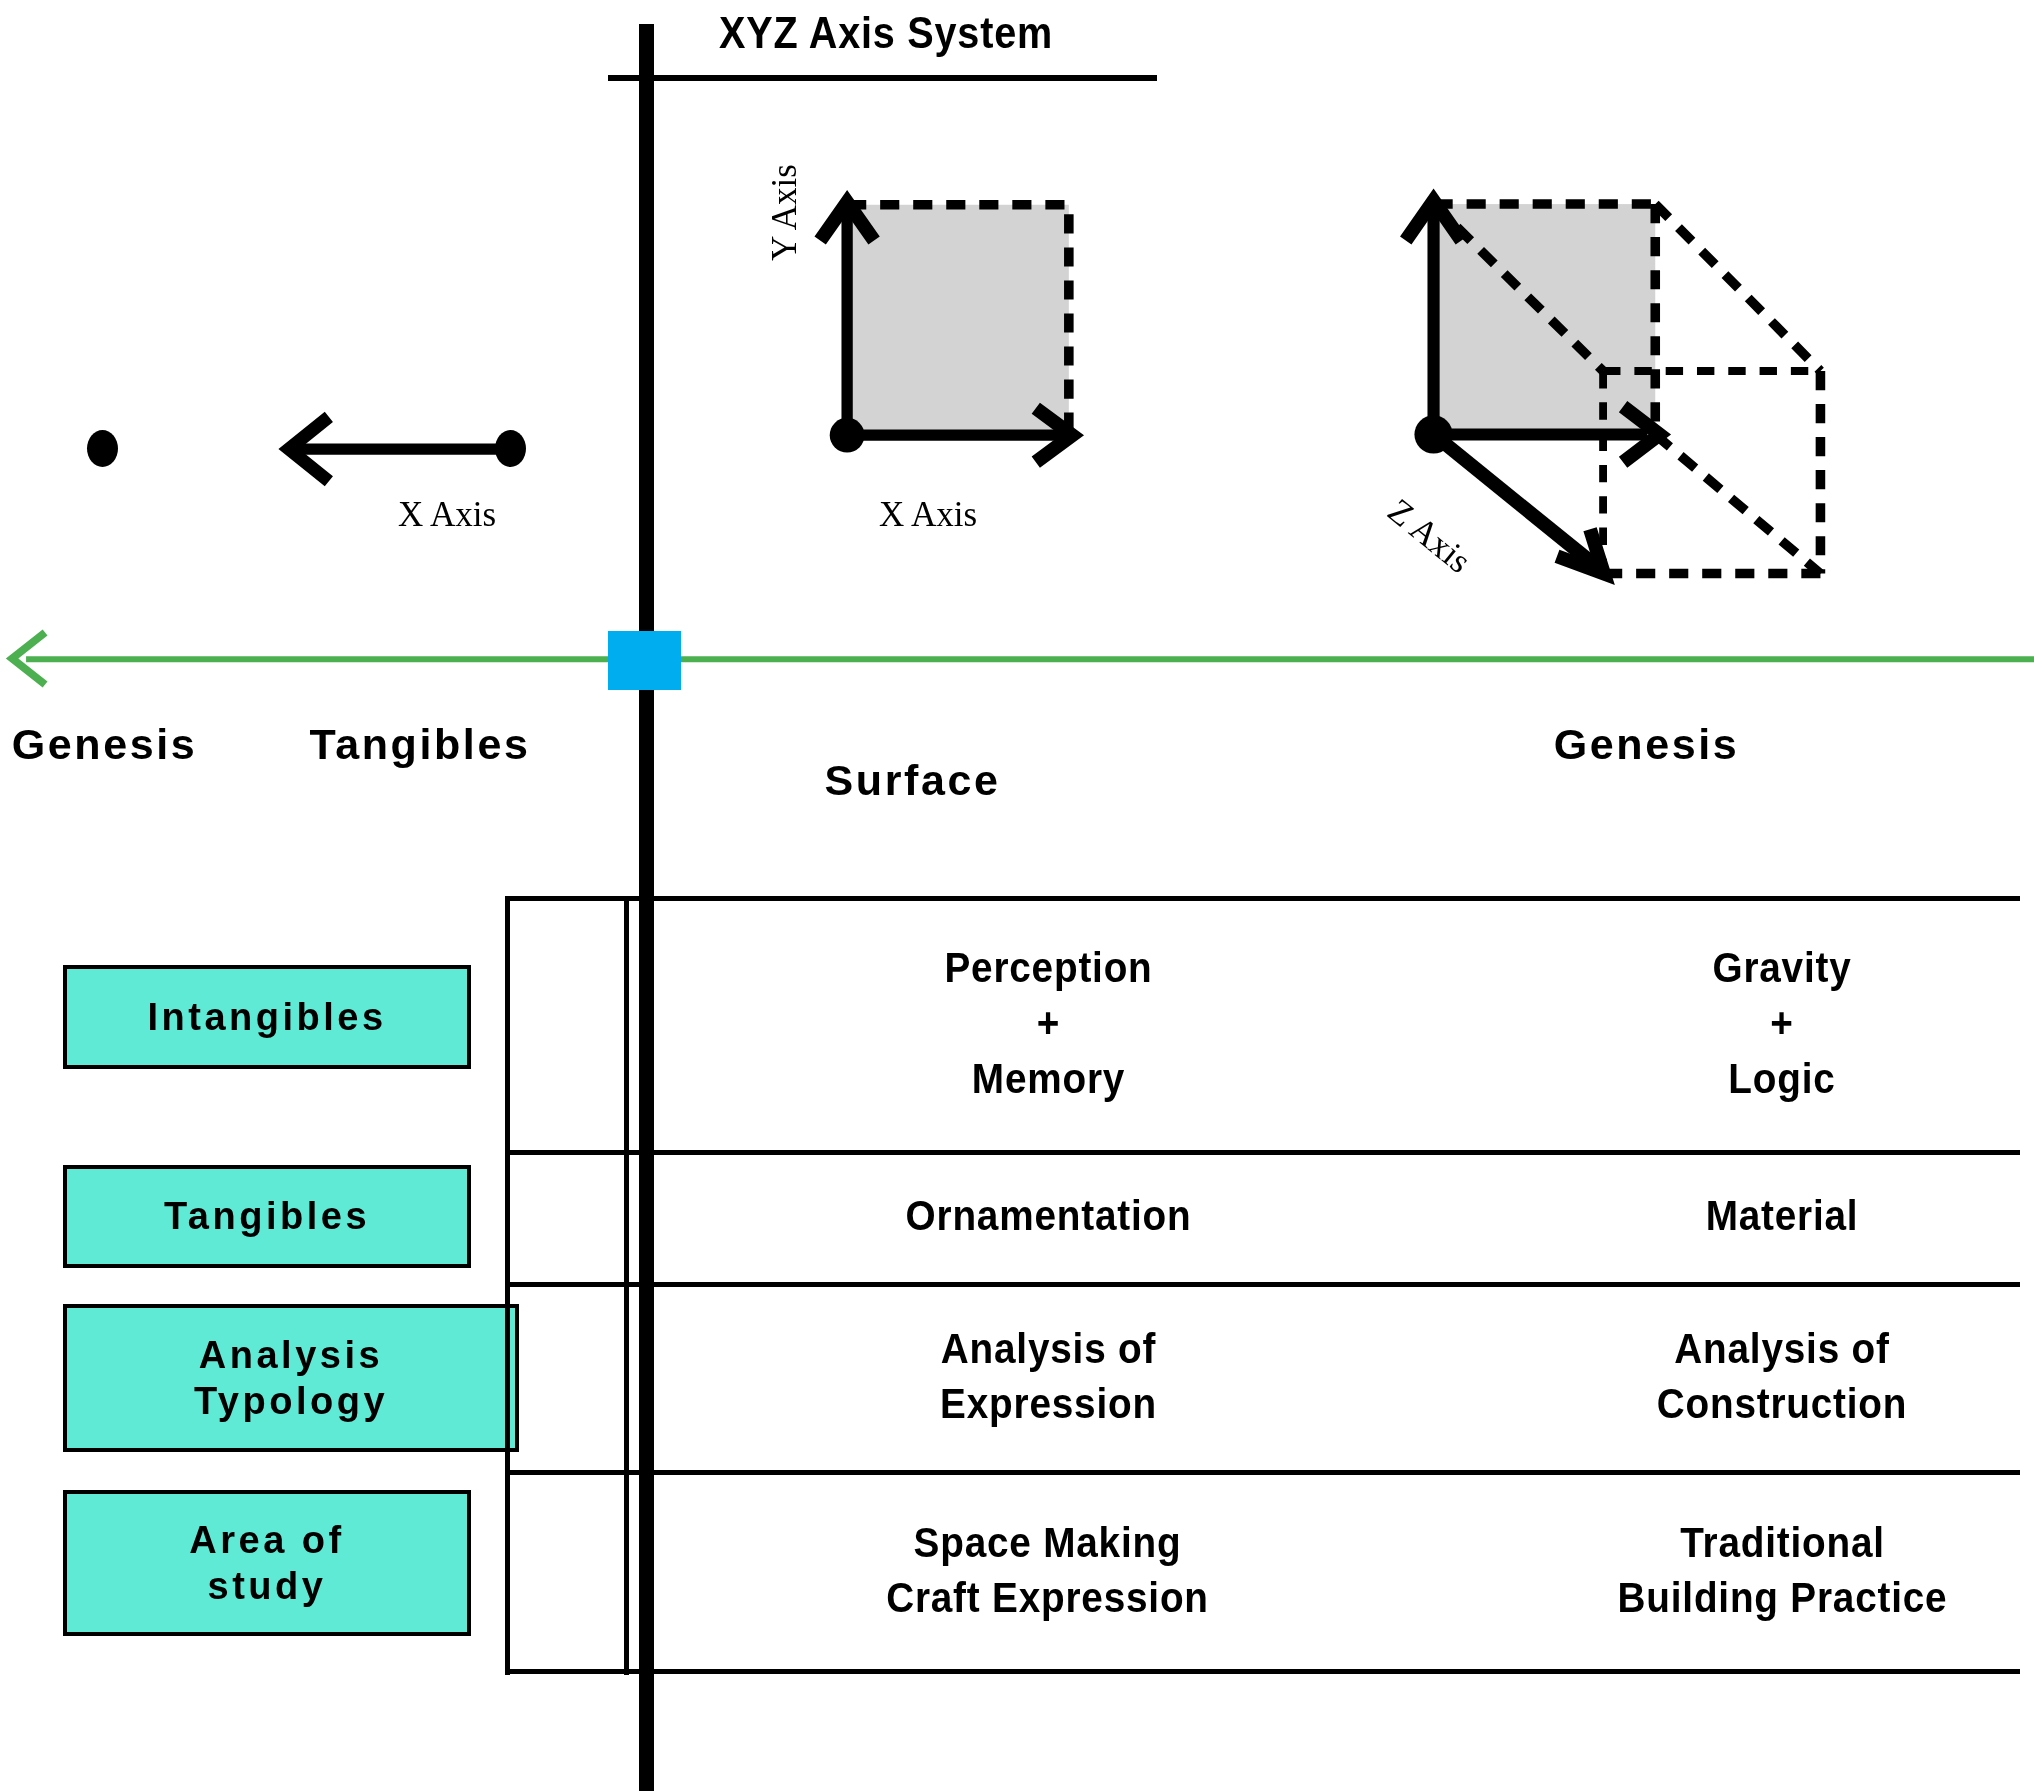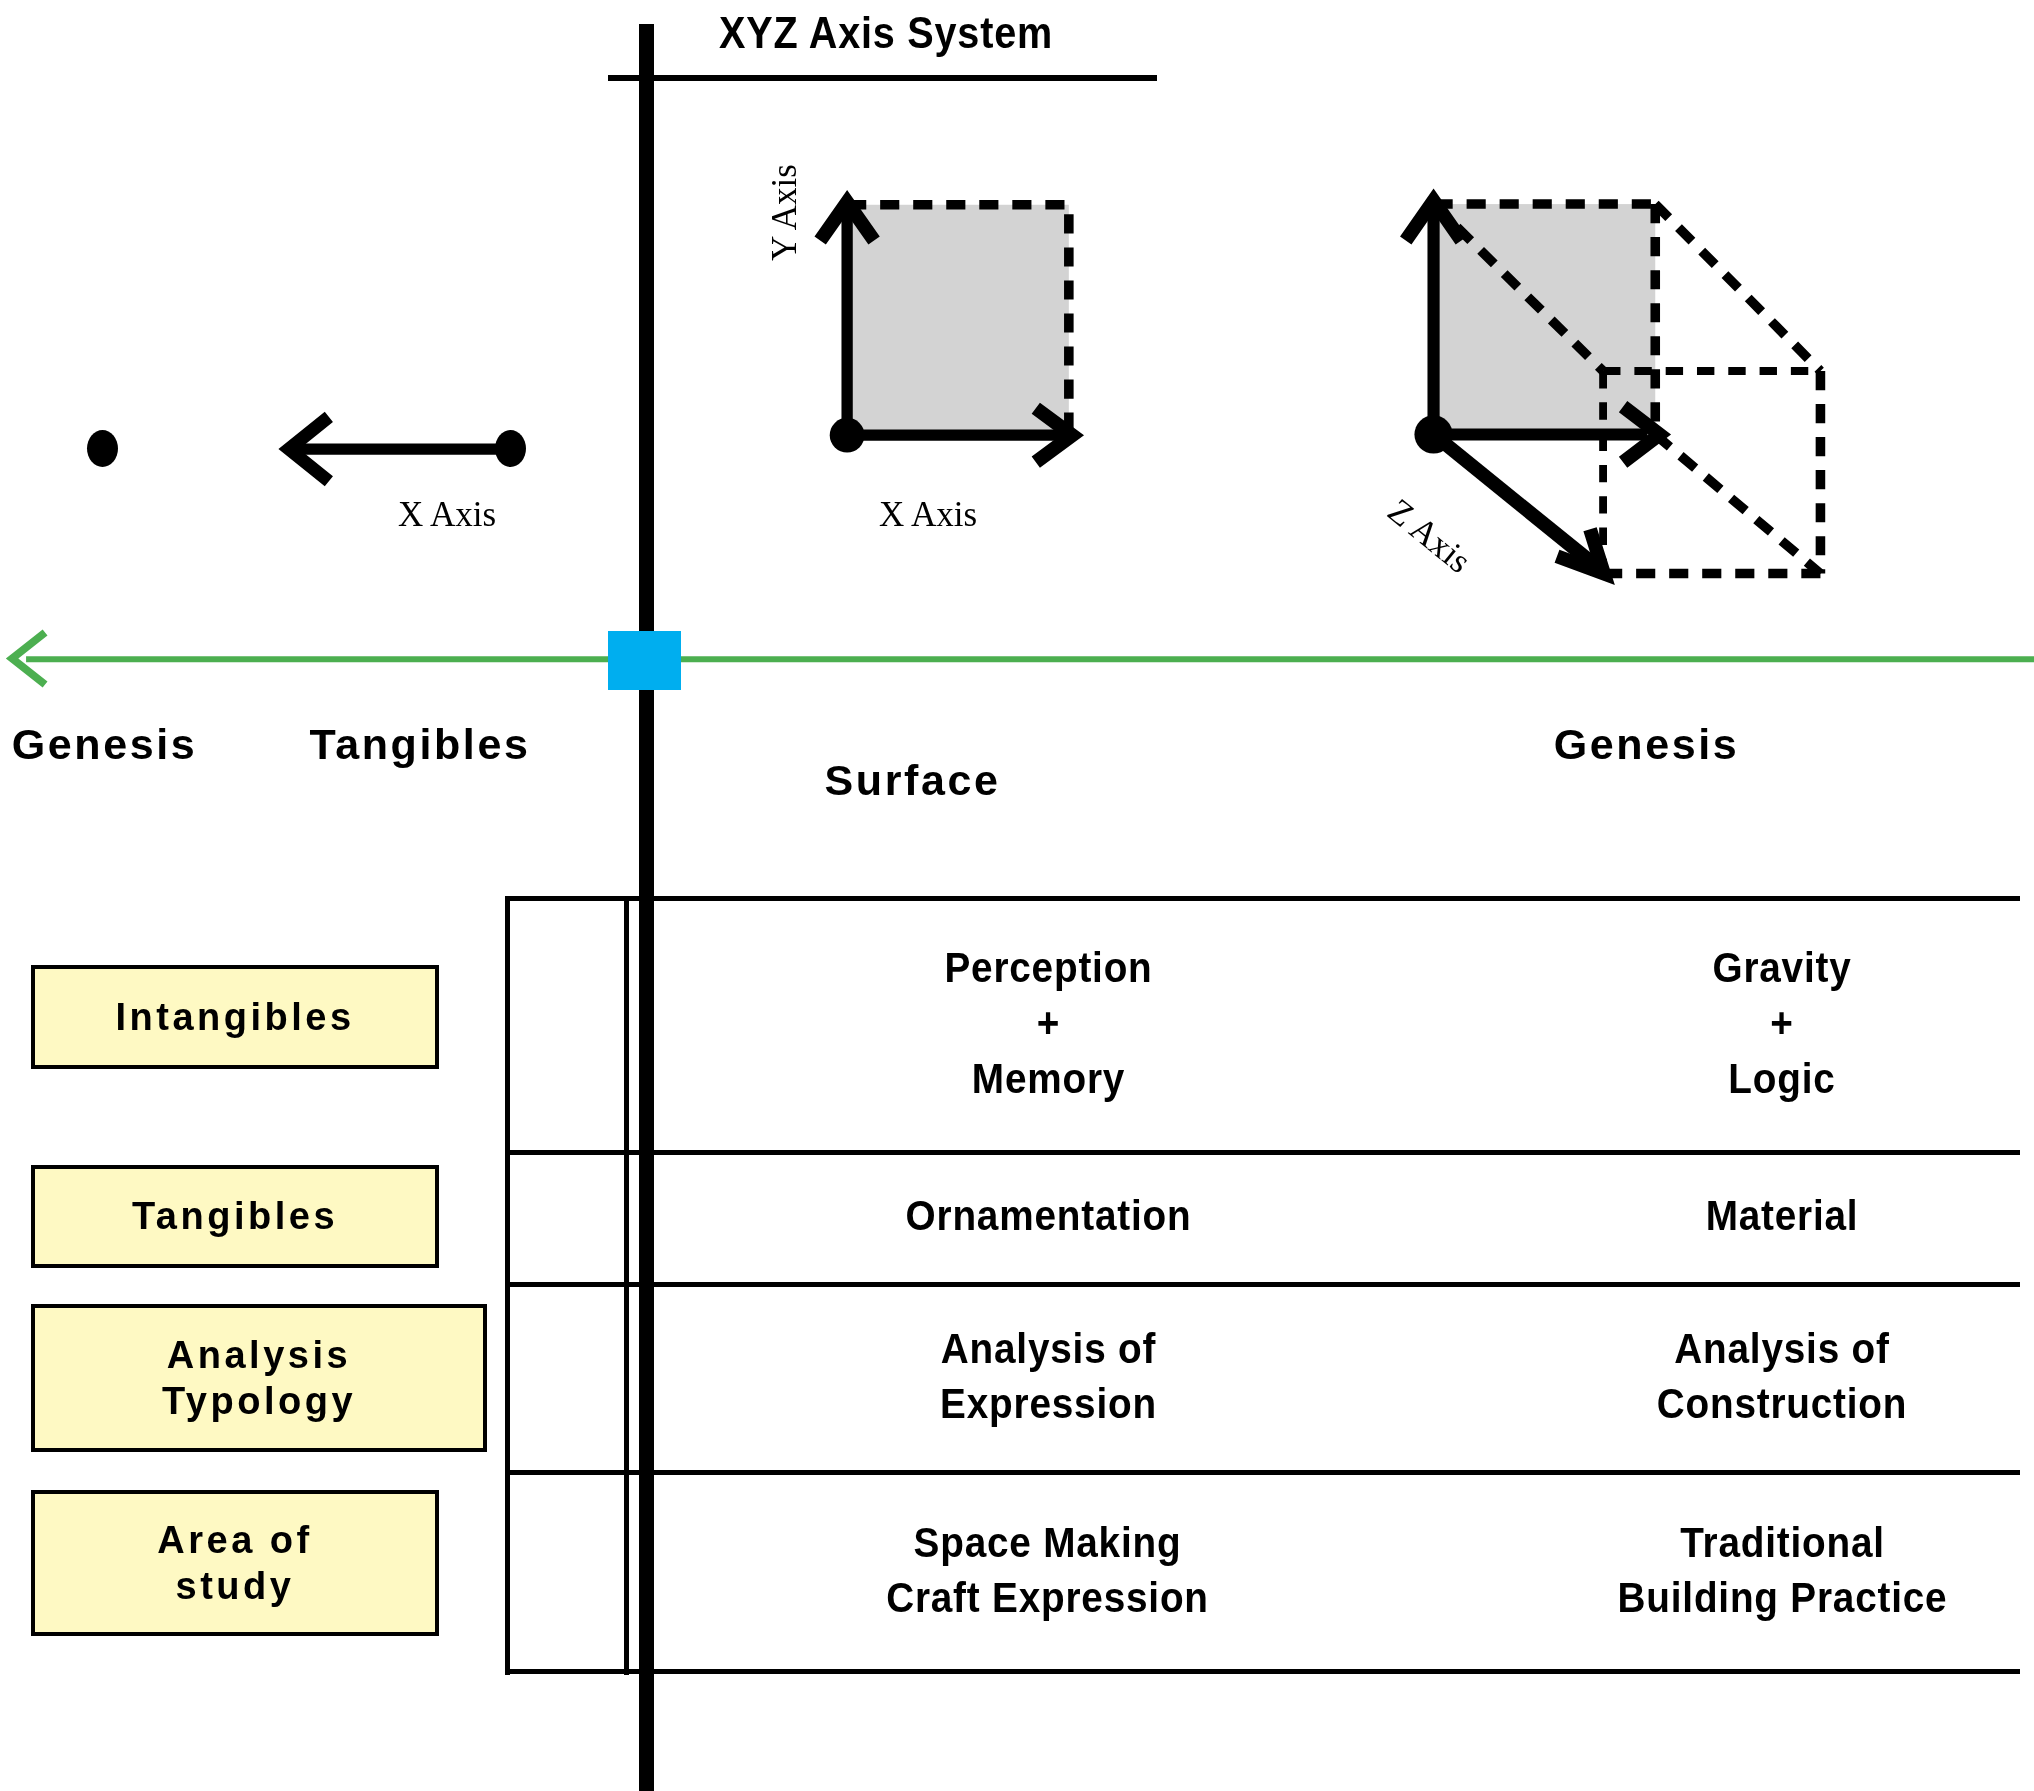--- a/index.html
+++ b/index.html
@@ -58,24 +58,25 @@
   
   .stage-caption {
     font-size:43px; font-weight:bold; letter-spacing:2.6px;
     text-align:center; color:#000;
     font-family:"Liberation Sans", sans-serif;
   }
 
   
   .cat-box {
     border:4.3px solid #000; display:flex; align-items:center;
-    justify-content:center; text-align:center; background:#fef9c3;
+    justify-content:center; text-align:center; background:#5eead4;
     font-size:38px; font-weight:bold; letter-spacing:3.5px;
     line-height:1.22; color:#000;
     font-family:"Liberation Sans", sans-serif;
+    margin-left:32px;
   }
 
   
   #matrix { left:505px; top:896px; width:1515px; height:779px; }
   .mx-hline { position:absolute; left:0; height:5.2px; background:#000; }
   .mx-vline { position:absolute; width:5.2px; background:#000; }
   .mx-cell {
     position:absolute; display:flex; align-items:center;
     justify-content:center; text-align:center;
     font-size:43px; font-weight:bold; letter-spacing:0.9px;

